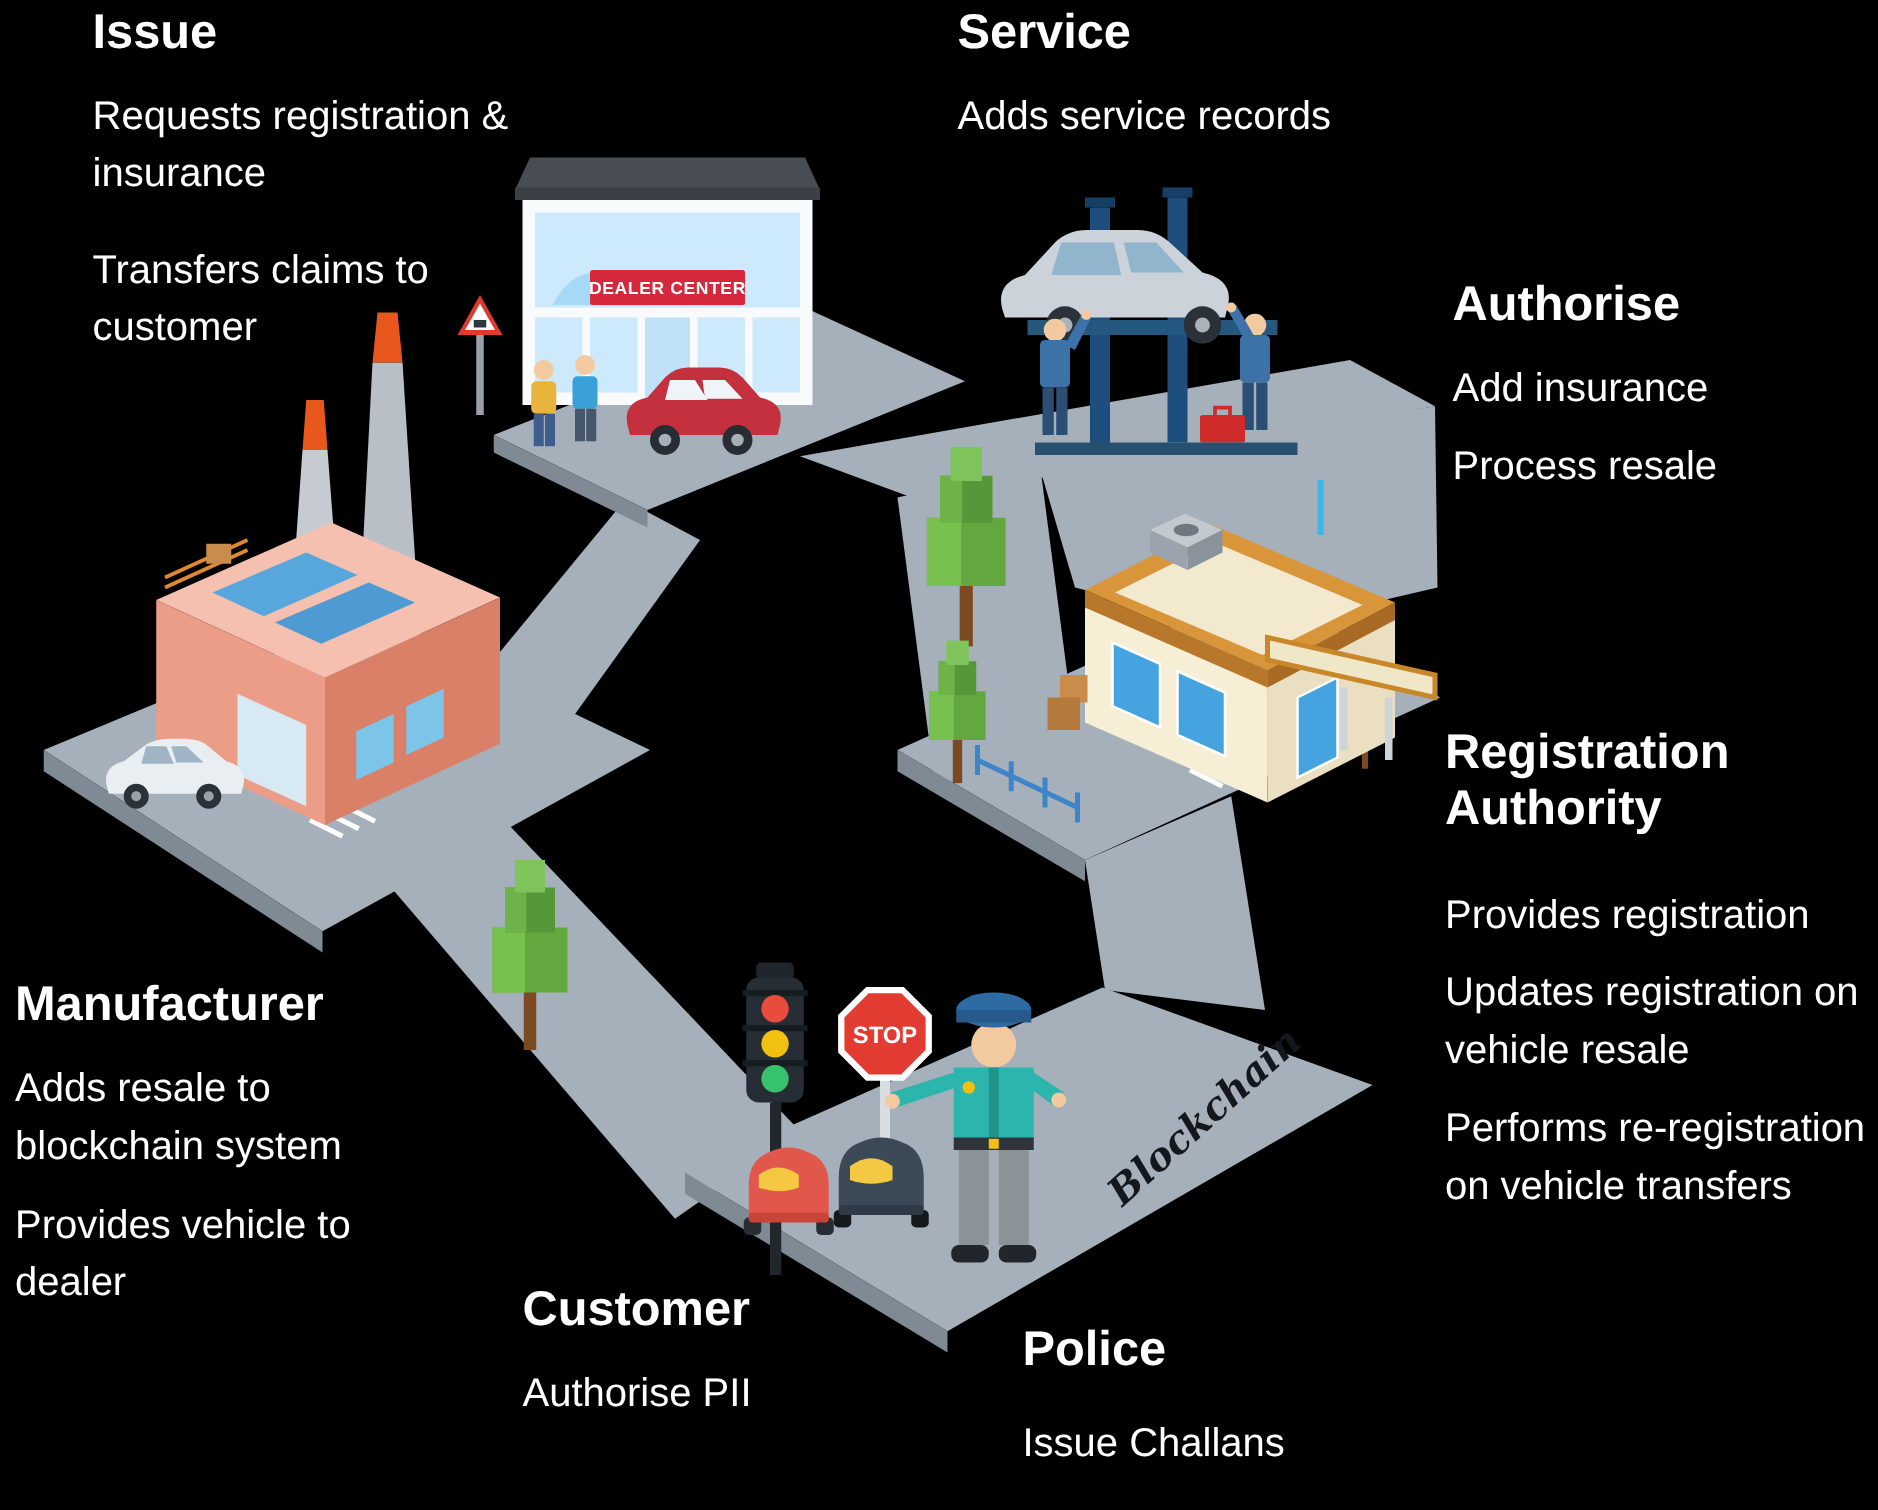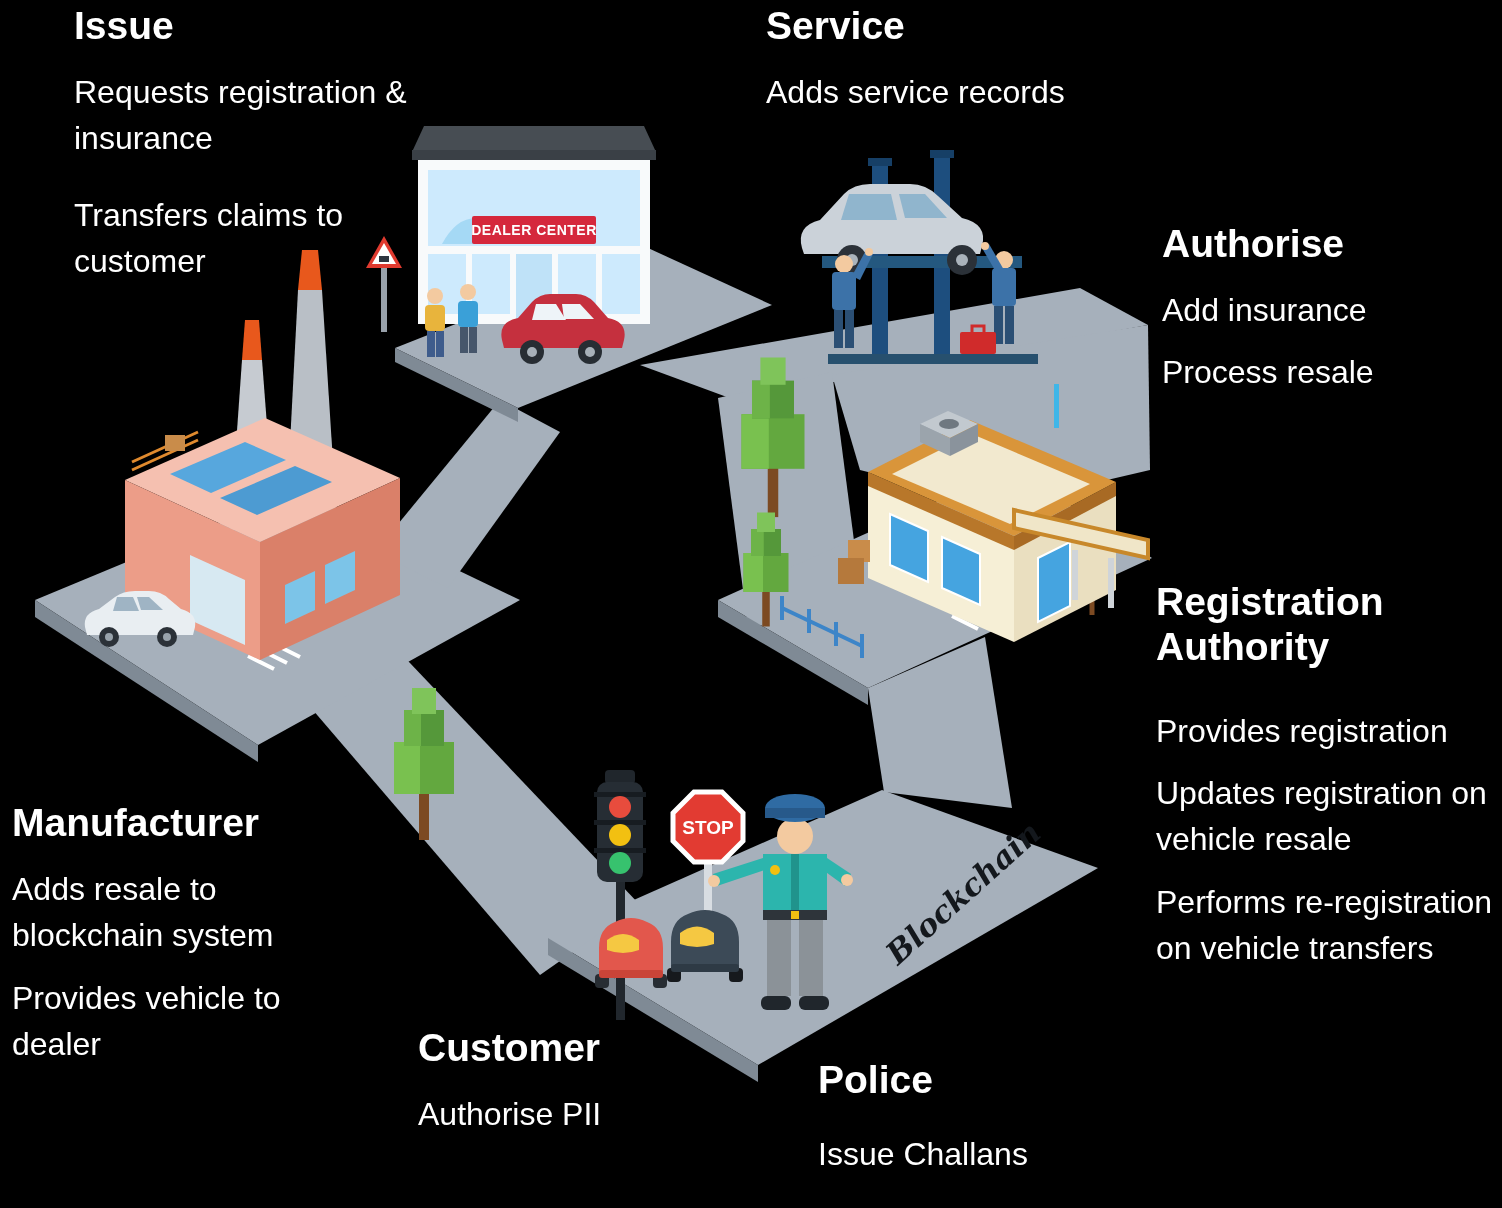--- a/index.html
+++ b/index.html
@@ -282,21 +282,21 @@
     <p>Process resale</p>
   </div>
 
   <div class="label" style="left:1156px; top:580px; width:346px">
     <h2 style="margin-bottom:38px; width:300px">Registration Authority</h2>
     <p>Provides registration</p>
     <p>Updates registration on vehicle resale</p>
     <p>Performs re-registration on vehicle transfers</p>
   </div>
 
-  <div class="label" style="left:12px; top:801px; width:300px">
+  <div class="label" style="left:12px; top:782px; width:300px">
     <h2 style="width:360px">Manufacturer</h2>
     <p>Adds resale to blockchain system</p>
     <p>Provides vehicle to dealer</p>
   </div>
 
   <div class="label" style="left:418px; top:1026px; width:300px">
     <h2>Customer</h2>
     <p>Authorise PII</p>
   </div>
 

